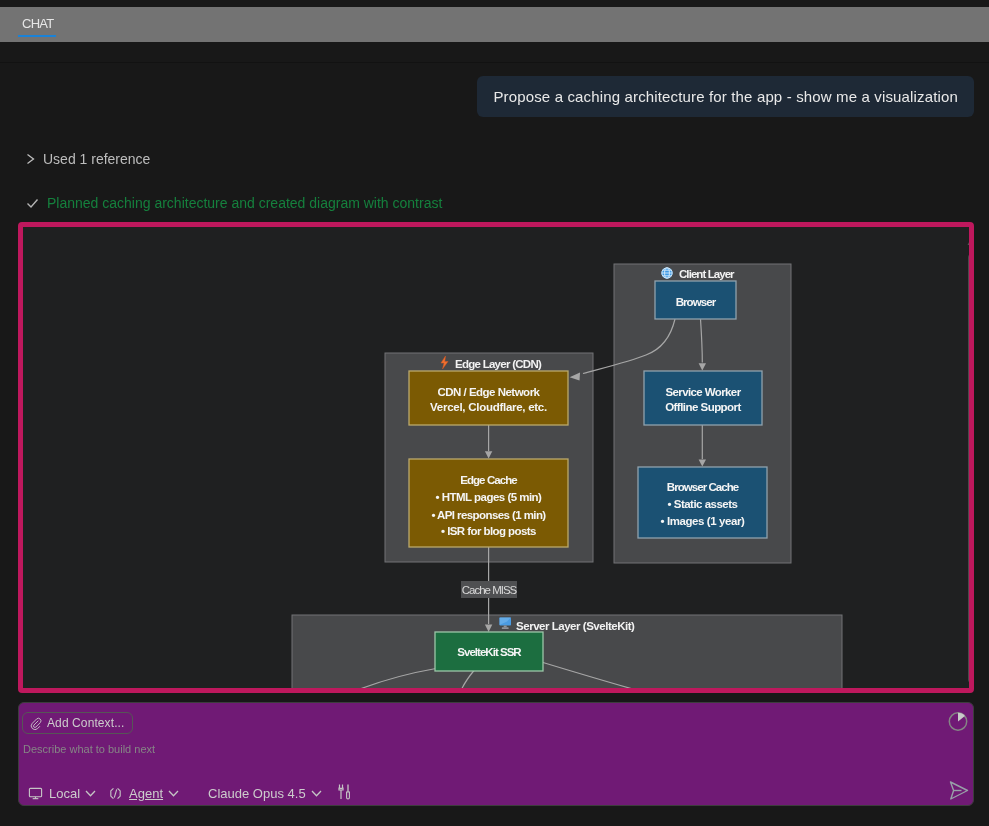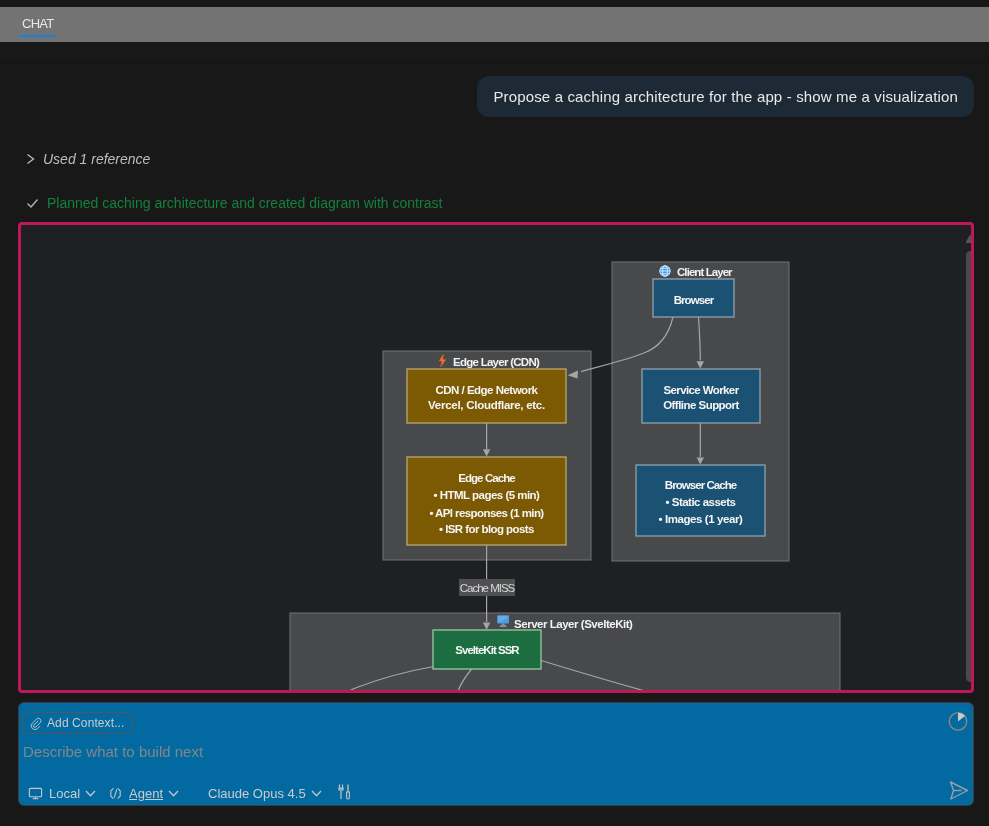--- a/index.html
+++ b/index.html
@@ -9,38 +9,38 @@
   #page { position:relative; width:989px; height:826px; background:#181818; }
 
   
   #tabbar { position:absolute; left:0; top:7px; width:989px; height:35px; background:#737373;padding-left:16px; }
   #tab-chat { position:absolute; left:22px; top:9px; font-size:13px; color:#e7e7e7; letter-spacing:-0.75px; }
   #tab-underline { position:absolute; left:18px; top:28px; width:38px; height:2px; background:#1a82d8; }
   #hdr-title { position:absolute; left:21px; top:43px; font-size:14px; font-weight:bold; color:#dddddd; letter-spacing:-0.68px; }
 
   
   #bubble { position:absolute; right:15px; top:76px; height:41px; background:#1e2936;
-    border:none; border-radius:12px; display:flex; align-items:center;
+    border:none; border-radius:6px; display:flex; align-items:center;
     padding:0 16px; }
   #bubble span { font-size:15px; color:#e9e9e9; letter-spacing:0.15px; }
 
   
-  #ref-row { position:absolute; left:25px; top:151px; font-size:14px; color:#bdbdbd;font-style:italic; }
+  #ref-row { position:absolute; left:25px; top:151px; font-size:14px; color:#bdbdbd; }
   #plan-row { position:absolute; left:25px; top:195px; font-size:14px; color:#15803d; }
 
   
   #diagram { position:absolute; left:18px; top:222px; width:956px; height:471px;
-    background:#1f2021; border:3px solid #be185d; border-radius:4px; overflow:hidden; }
+    background:#1f2021; border:5px solid #be185d; border-radius:4px; overflow:hidden; }
 
   
   #inputbox { position:absolute; left:18px; top:702px; width:956px; height:104px;
-    background:#0369a1; border:1px solid #3d3d3d; border-radius:6px; }
+    background:#701a75; border:1px solid #3d3d3d; border-radius:6px; }
   #addctx { position:absolute; left:3px; top:9px; height:22px; width:111px; border:1px solid #565656;
     border-radius:6px; display:flex; align-items:center; padding:0 6px; color:#cccccc; font-size:12px; letter-spacing:0.1px; white-space:nowrap; }
-  #placeholder { position:absolute; left:23px; top:743px; font-size:15px; color:#868686; }
+  #placeholder { position:absolute; left:23px; top:743px; font-size:11px; color:#868686; }
   #controls { position:absolute; left:28px; top:781px; height:20px; display:flex; align-items:flex-end;
     color:#cccccc; font-size:13px; }
   #controls .item { display:flex; align-items:center; }
   #controls svg { display:block; }
 </style>
 </head>
 <body>
 <div id="page">
   <div id="tabbar">
     <div id="tab-chat">CHAT</div>

